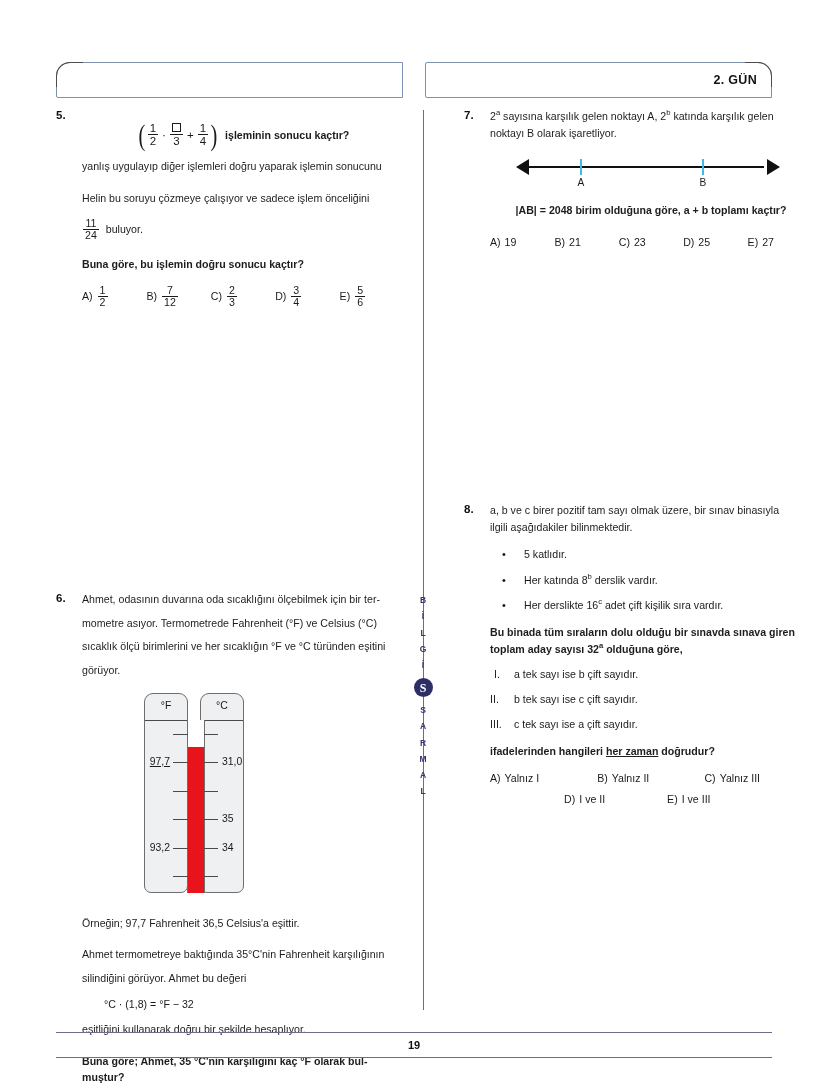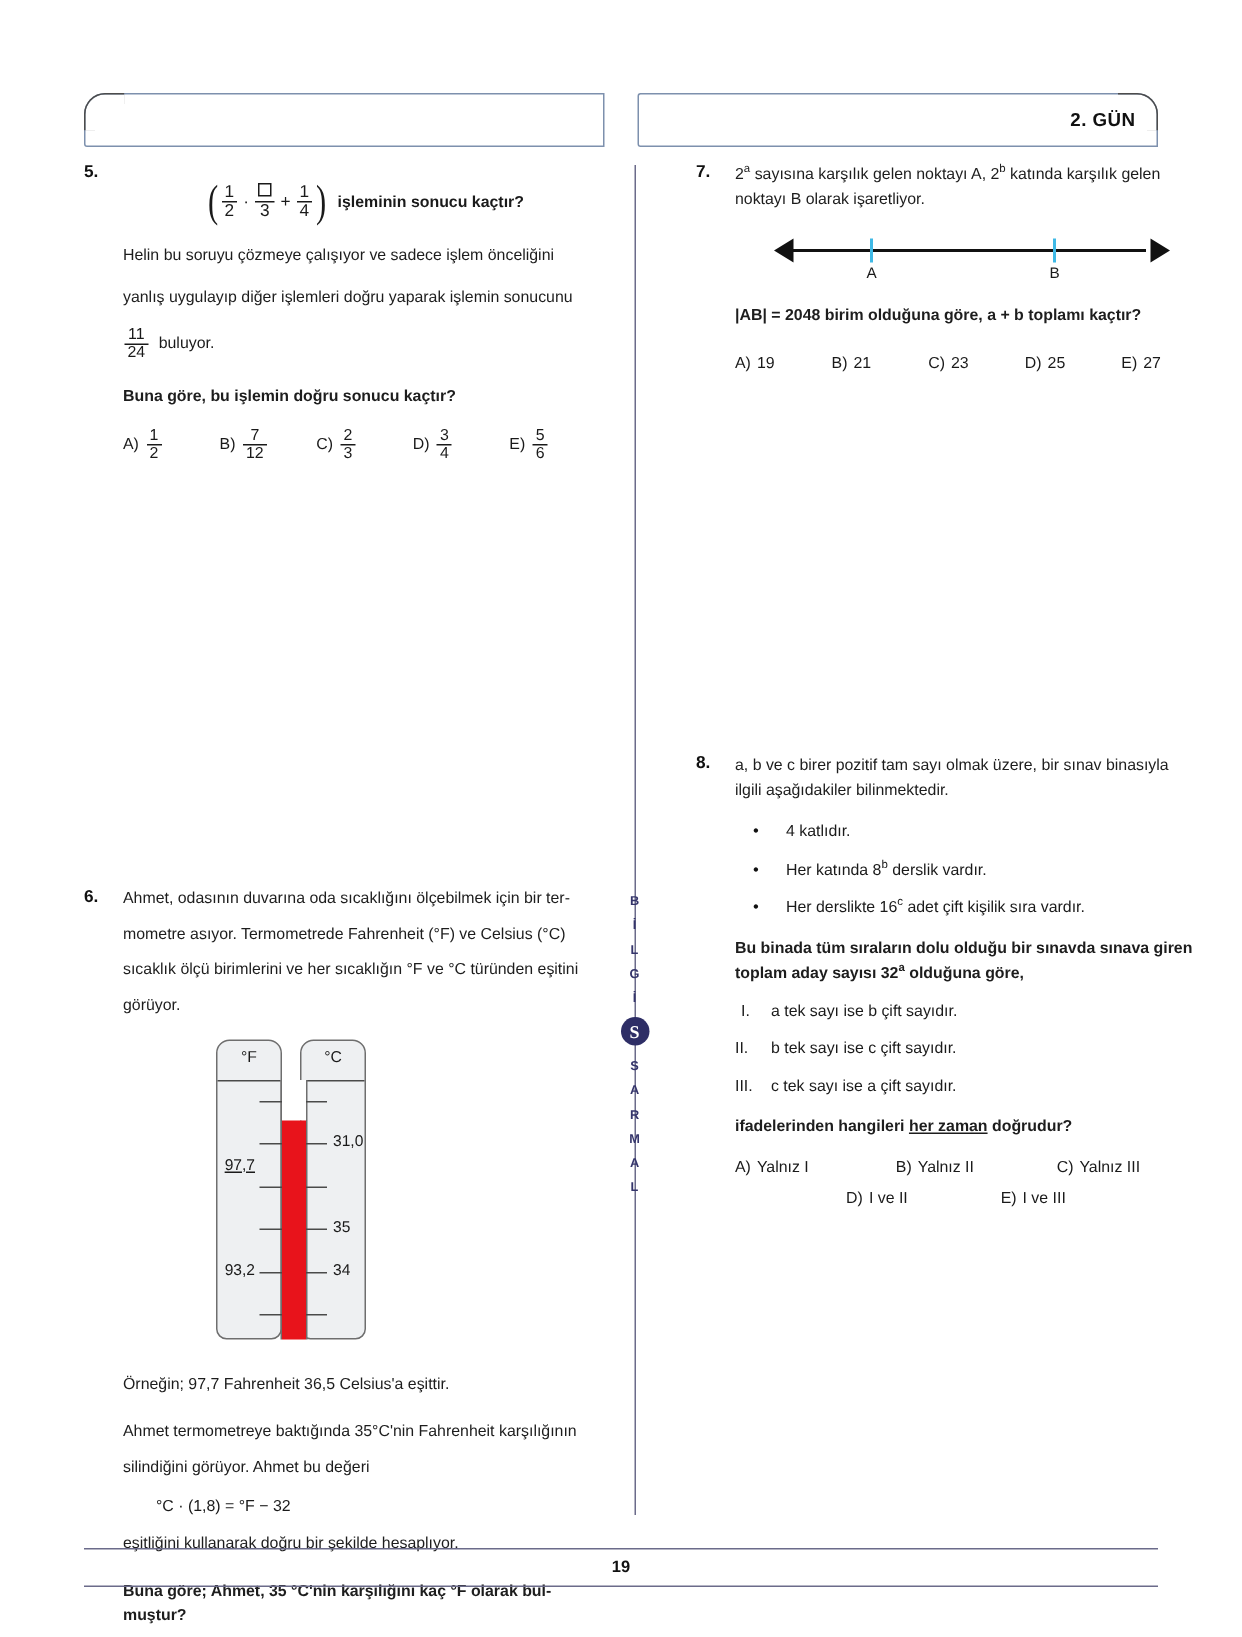--- a/index.html
+++ b/index.html
@@ -249,22 +249,22 @@
               <span>+</span>
               <span class="frac">
                 <span class="n">1</span>
                 <span class="d">4</span>
               </span>
             </span>
             <span class="paren">)</span>
             <span class="expr-tail">işleminin sonucu kaçtır?</span>
           </div>
 
+          <p class="just sp-md">yanlış uygulayıp diğer işlemleri doğru yaparak işlemin sonucunu</p>
           <p class="just sp-lg">Helin bu soruyu çözmeye çalışıyor ve sadece işlem önceliğini</p>
-          <p class="just sp-md">yanlış uygulayıp diğer işlemleri doğru yaparak işlemin sonucunu</p>
 
           <div class="frac-line sp-md">
             <span class="frac">
               <span class="n">11</span>
               <span class="d">24</span>
             </span>
             <span>buluyor.</span>
           </div>
 
           <p class="bold sp-lg">Buna göre, bu işlemin doğru sonucu kaçtır?</p>
@@ -341,21 +341,21 @@
             <div class="tk f" style="top:155px;"></div>
             <div class="tk f" style="top:183px;"></div>
 
             <div class="tk c" style="top:41px;"></div>
             <div class="tk c" style="top:69px;"></div>
             <div class="tk c" style="top:98px;"></div>
             <div class="tk c" style="top:126px;"></div>
             <div class="tk c" style="top:155px;"></div>
             <div class="tk c" style="top:183px;"></div>
 
-            <div class="tlab f" style="top:79px;text-decoration:underline;">97,7</div>
+            <div class="tlab f" style="top:63px;text-decoration:underline;">97,7</div>
             <div class="tlab f" style="top:149px;">93,2</div>
             <div class="tlab c" style="top:63px;">31,0</div>
             <div class="tlab c" style="top:120px;">35</div>
             <div class="tlab c" style="top:149px;">34</div>
           </div>
 
           <p class="sp-lg" style="margin-top:22px !important;">Örneğin; 97,7 Fahrenheit 36,5 Celsius'a eşittir.</p>
           <p class="just sp-lg">Ahmet termometreye baktığında 35°C'nin Fahrenheit karşılığının</p>
           <p class="sp-sm">silindiğini görüyor. Ahmet bu değeri</p>
 
@@ -383,21 +383,21 @@
           <div class="numline">
             <div class="nl-axis"></div>
             <div class="nl-arrow l"></div>
             <div class="nl-arrow r"></div>
             <div class="nl-tick" style="left:64px;"></div>
             <div class="nl-tick" style="left:186px;"></div>
             <div class="nl-lbl" style="left:65px;">A</div>
             <div class="nl-lbl" style="left:187px;">B</div>
           </div>
 
-          <p class="bold" style="margin-top:4px !important;"><span>|AB|</span><span> = 2048 birim olduğuna göre, a + b toplamı kaçtır?</span></p>
+          <p class="bold" style="margin-top:4px !important;text-align:center;"><span>|AB|</span><span> = 2048 birim olduğuna göre, a + b toplamı kaçtır?</span></p>
 
           <div class="opts five" style="margin-top:17px;">
             <div>
               <span>A)</span>
               <span>19</span>
             </div>
             <div>
               <span>B)</span>
               <span>21</span>
             </div>
@@ -419,21 +419,21 @@
     </div>
 
     <div class="q" style="margin-top:254px;">
       <div class="q-head">
         <div class="q-num">8.</div>
         <div class="q-body">
           <p class="just">a, b ve c birer pozitif tam sayı olmak üzere, bir sınav binasıyla</p>
           <p>ilgili aşağıdakiler bilinmektedir.</p>
 
           <ul class="bul">
-            <li><span>4 katlıdır.</span></li>
+            <li><span>5 katlıdır.</span></li>
             <li><span>Her katında 8</span><sup>b</sup><span> derslik vardır.</span></li>
             <li><span>Her derslikte 16</span><sup>c</sup><span> adet çift kişilik sıra vardır.</span></li>
           </ul>
 
           <p class="bold sp-sm">Bu binada tüm sıraların dolu olduğu bir sınavda sınava giren</p>
           <p class="bold"><span>toplam aday sayısı 32</span><sup>a</sup><span> olduğuna göre,</span></p>
 
           <ol class="rom">
             <li class="r1"><span class="rn">I.</span><span>a tek sayı ise b çift sayıdır.</span></li>
             <li><span class="rn">II.</span><span>b tek sayı ise c çift sayıdır.</span></li>

